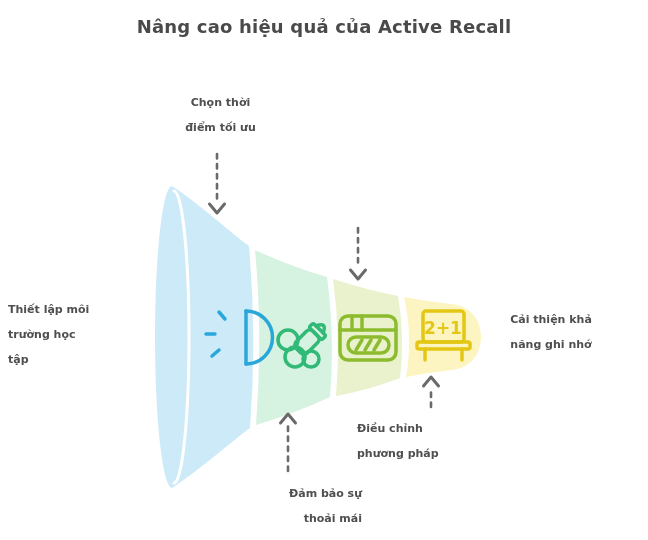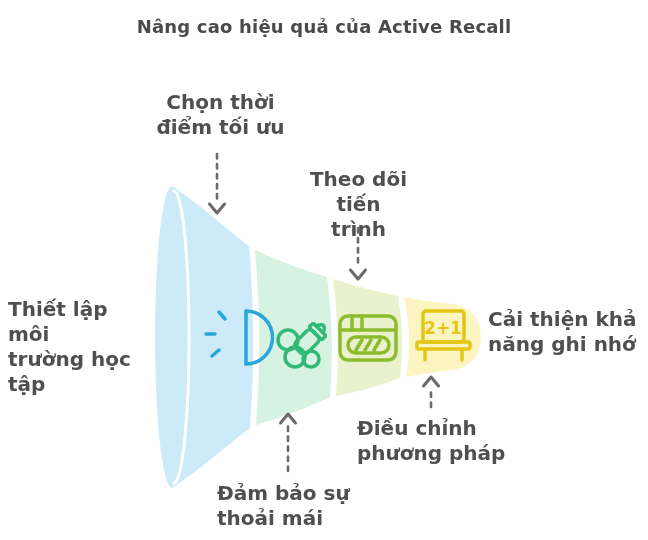--- a/index.html
+++ b/index.html
@@ -7,28 +7,28 @@
     position:relative; width:648px; height:540px; background:#ffffff;
     font-family:"DejaVu Sans","Liberation Sans",sans-serif; overflow:hidden;
   }
   .canvas svg { position:absolute; left:0; top:0; }
   .title {
     position:absolute; top:16px; left:0; width:100%; margin:0;
     text-align:center; font-size:18px; font-weight:700; color:#4a4a4a;
     letter-spacing:0.2px; z-index:2;
   }
   .label {
-    position:absolute; font-size:20px; font-weight:600; color:#4f4f4f;
+    position:absolute; font-size:11px; font-weight:600; color:#4f4f4f;
     line-height:25px; white-space:pre-line; z-index:2;
   }
   .lbl-choose   { left:148px; top:90px;  width:145px; text-align:center; }
   .lbl-track    { left:286px; top:167px; width:145px; text-align:center; }
   .lbl-input    { left:8px;   top:297px; width:134px; text-align:left;  }
-  .lbl-output   { left:488px; top:307px; width:150px; }
-  .lbl-comfort  { left:217px; top:481px; width:145px; text-align:left; }
+  .lbl-output   { left:476px; top:307px; width:150px; text-align:center; }
+  .lbl-comfort  { left:217px; top:481px; width:145px; text-align:right; }
   .lbl-adjust   { left:357px; top:416px; width:152px; text-align:left; }
 </style>
 </head>
 <body>
 
 <div class="canvas">
 
   <h1 class="title">Nâng cao hiệu quả của Active Recall</h1>
 
   <svg width="648" height="540" viewBox="0 0 648 540">
@@ -96,22 +96,20 @@
       </g>
       <g>
         <path d="M 431,407 L 431,389" stroke-dasharray="4.5 5.5"></path>
         <path d="M 423.5,386 L 431,377 L 438.5,386" stroke-width="3"></path>
       </g>
     </g>
   </svg>
 
   <div class="label lbl-choose">Chọn thời
 điểm tối ưu</div>
-  <div class="label lbl-track">Theo dõi tiến
-trình</div>
   <div class="label lbl-input">Thiết lập môi
 trường học
 tập</div>
   <div class="label lbl-output">Cải thiện khả
 năng ghi nhớ</div>
   <div class="label lbl-comfort">Đảm bảo sự
 thoải mái</div>
   <div class="label lbl-adjust">Điều chỉnh
 phương pháp</div>
 

